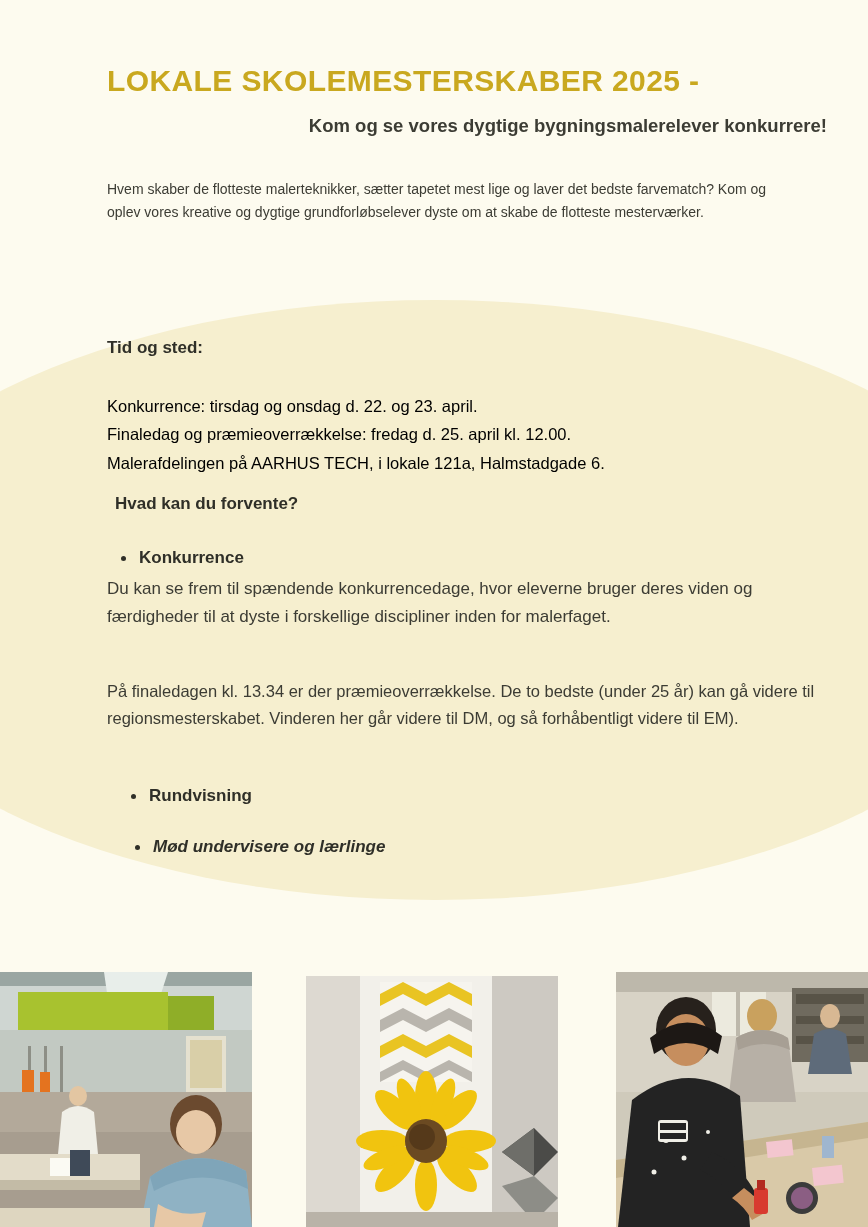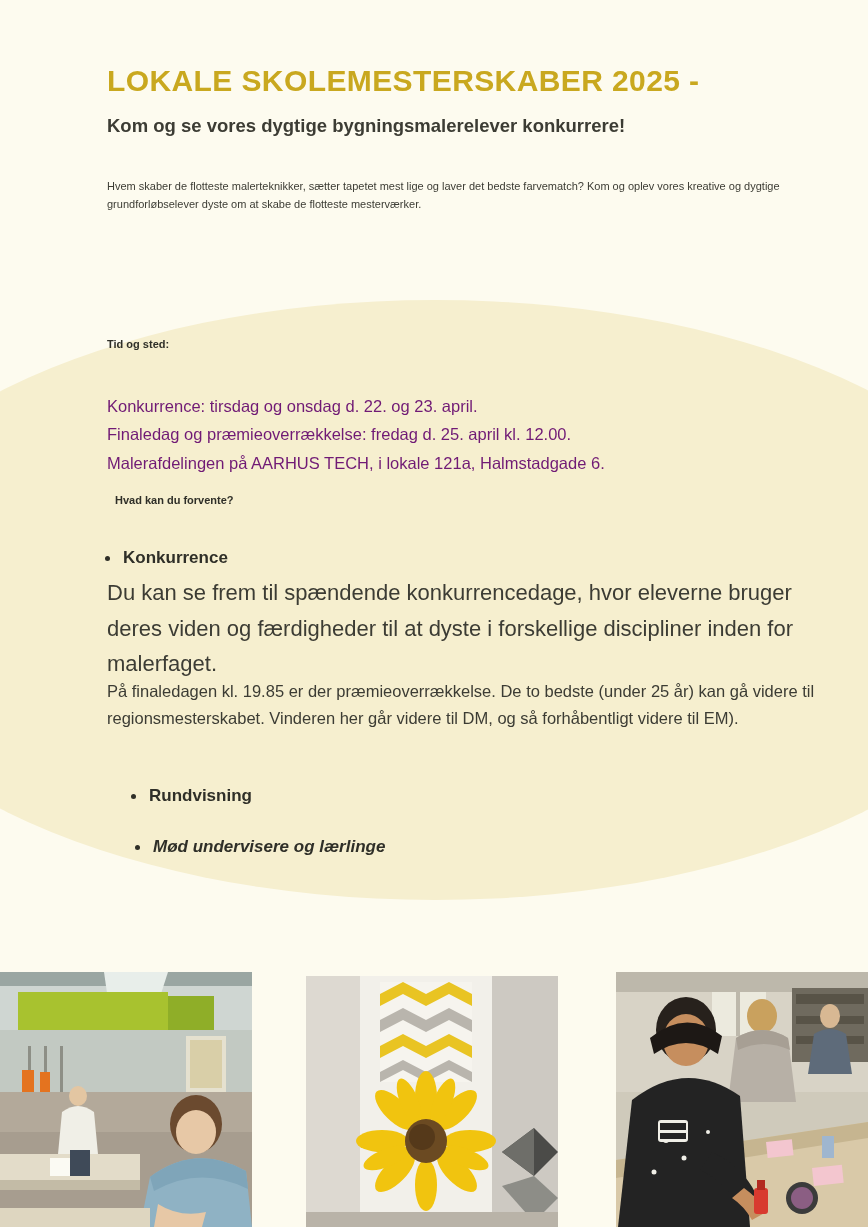--- a/index.html
+++ b/index.html
@@ -56,52 +56,53 @@
 
   .subtitle {
     position: absolute;
     left: 86px;
     top: 114px;
     width: 720px;
     font-size: 18.5px;
     font-weight: bold;
     color: #3c3c34;
     line-height: 1.3;
+    text-align: right;
   }
 
   .intro {
     position: absolute;
     left: 86px;
     top: 178px;
     width: 676px;
-    font-size: 11px;
+    font-size: 14px;
     line-height: 1.62;
     color: #3c3c34;
   }
 
   .heading {
-    font-size: 11px;
+    font-size: 17px;
     font-weight: bold;
     color: #2f2f28;
   }
 
   .h-tid {
     position: absolute;
     left: 86px;
     top: 338px;
   }
 
   .details {
     position: absolute;
     left: 86px;
     top: 392px;
     width: 720px;
     font-size: 16.5px;
     line-height: 1.72;
-    color: #701a75;
+    color: #000000;
   }
 
   .h-forvente {
     position: absolute;
     left: 86px;
     top: 494px;
     margin-left: 8px;
   }
 
   .bullet {
@@ -117,31 +118,31 @@
     left: 14px;
     top: 8px;
     width: 5px;
     height: 5px;
     border-radius: 50%;
     background: #2f2f28;
   }
 
   .b-konkurrence {
     position: absolute;
-    left: 70px;
+    left: 86px;
     top: 548px;
     text-align: center;
   }
 
   .para1 {
     position: absolute;
     left: 86px;
     top: 575px;
     width: 700px;
-    font-size: 22px;
+    font-size: 17px;
     line-height: 1.62;
     color: #3c3c34;
   }
 
   .para2 {
     position: absolute;
     left: 86px;
     top: 678px;
     width: 710px;
     font-size: 16.5px;
@@ -204,21 +205,21 @@
     <div class="details" style="white-space: pre-line;">Konkurrence: tirsdag og onsdag d. 22. og 23. april.
 Finaledag og præmieoverrækkelse: fredag d. 25. april kl. 12.00.
 Malerafdelingen på AARHUS TECH, i lokale 121a, Halmstadgade 6.</div>
 
     <div class="heading h-forvente">Hvad kan du forvente?</div>
 
     <div class="bullet b-konkurrence">Konkurrence</div>
 
     <div class="para1">Du kan se frem til spændende konkurrencedage, hvor eleverne bruger deres viden og færdigheder til at dyste i forskellige discipliner inden for malerfaget.</div>
 
-    <div class="para2">På finaledagen kl. 19.85 er der præmieoverrækkelse. De to bedste (under 25 år) kan gå videre til regionsmesterskabet. Vinderen her går videre til DM, og så forhåbentligt videre til EM).</div>
+    <div class="para2">På finaledagen kl. 13.34 er der præmieoverrækkelse. De to bedste (under 25 år) kan gå videre til regionsmesterskabet. Vinderen her går videre til DM, og så forhåbentligt videre til EM).</div>
 
     <div class="bullet b-rundvisning">Rundvisning</div>
 
     <div class="bullet b-moed">Mød undervisere og lærlinge</div>
 
   </div>
 
   <div class="photos">
 
     <div class="photo photo-1">

